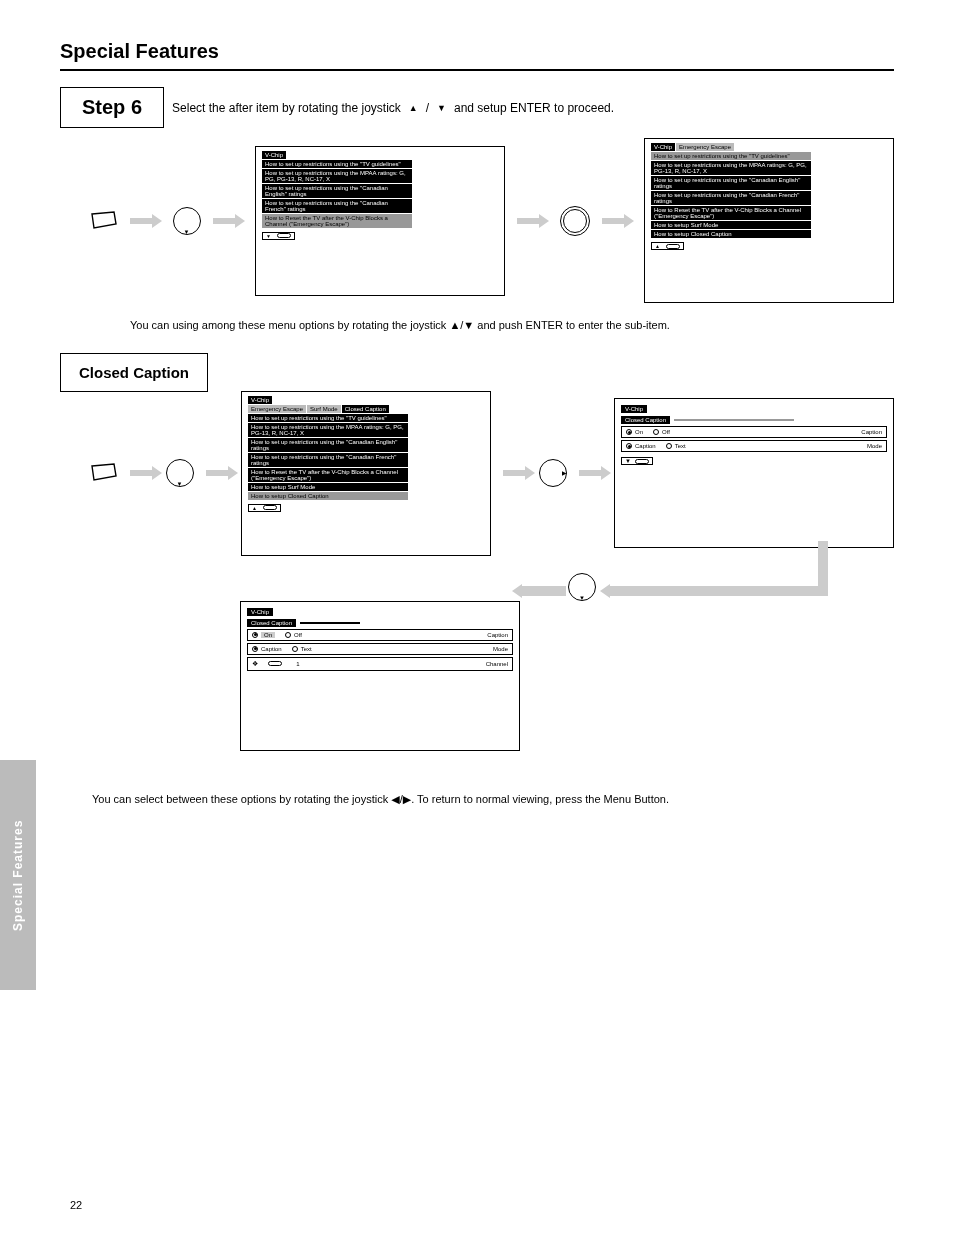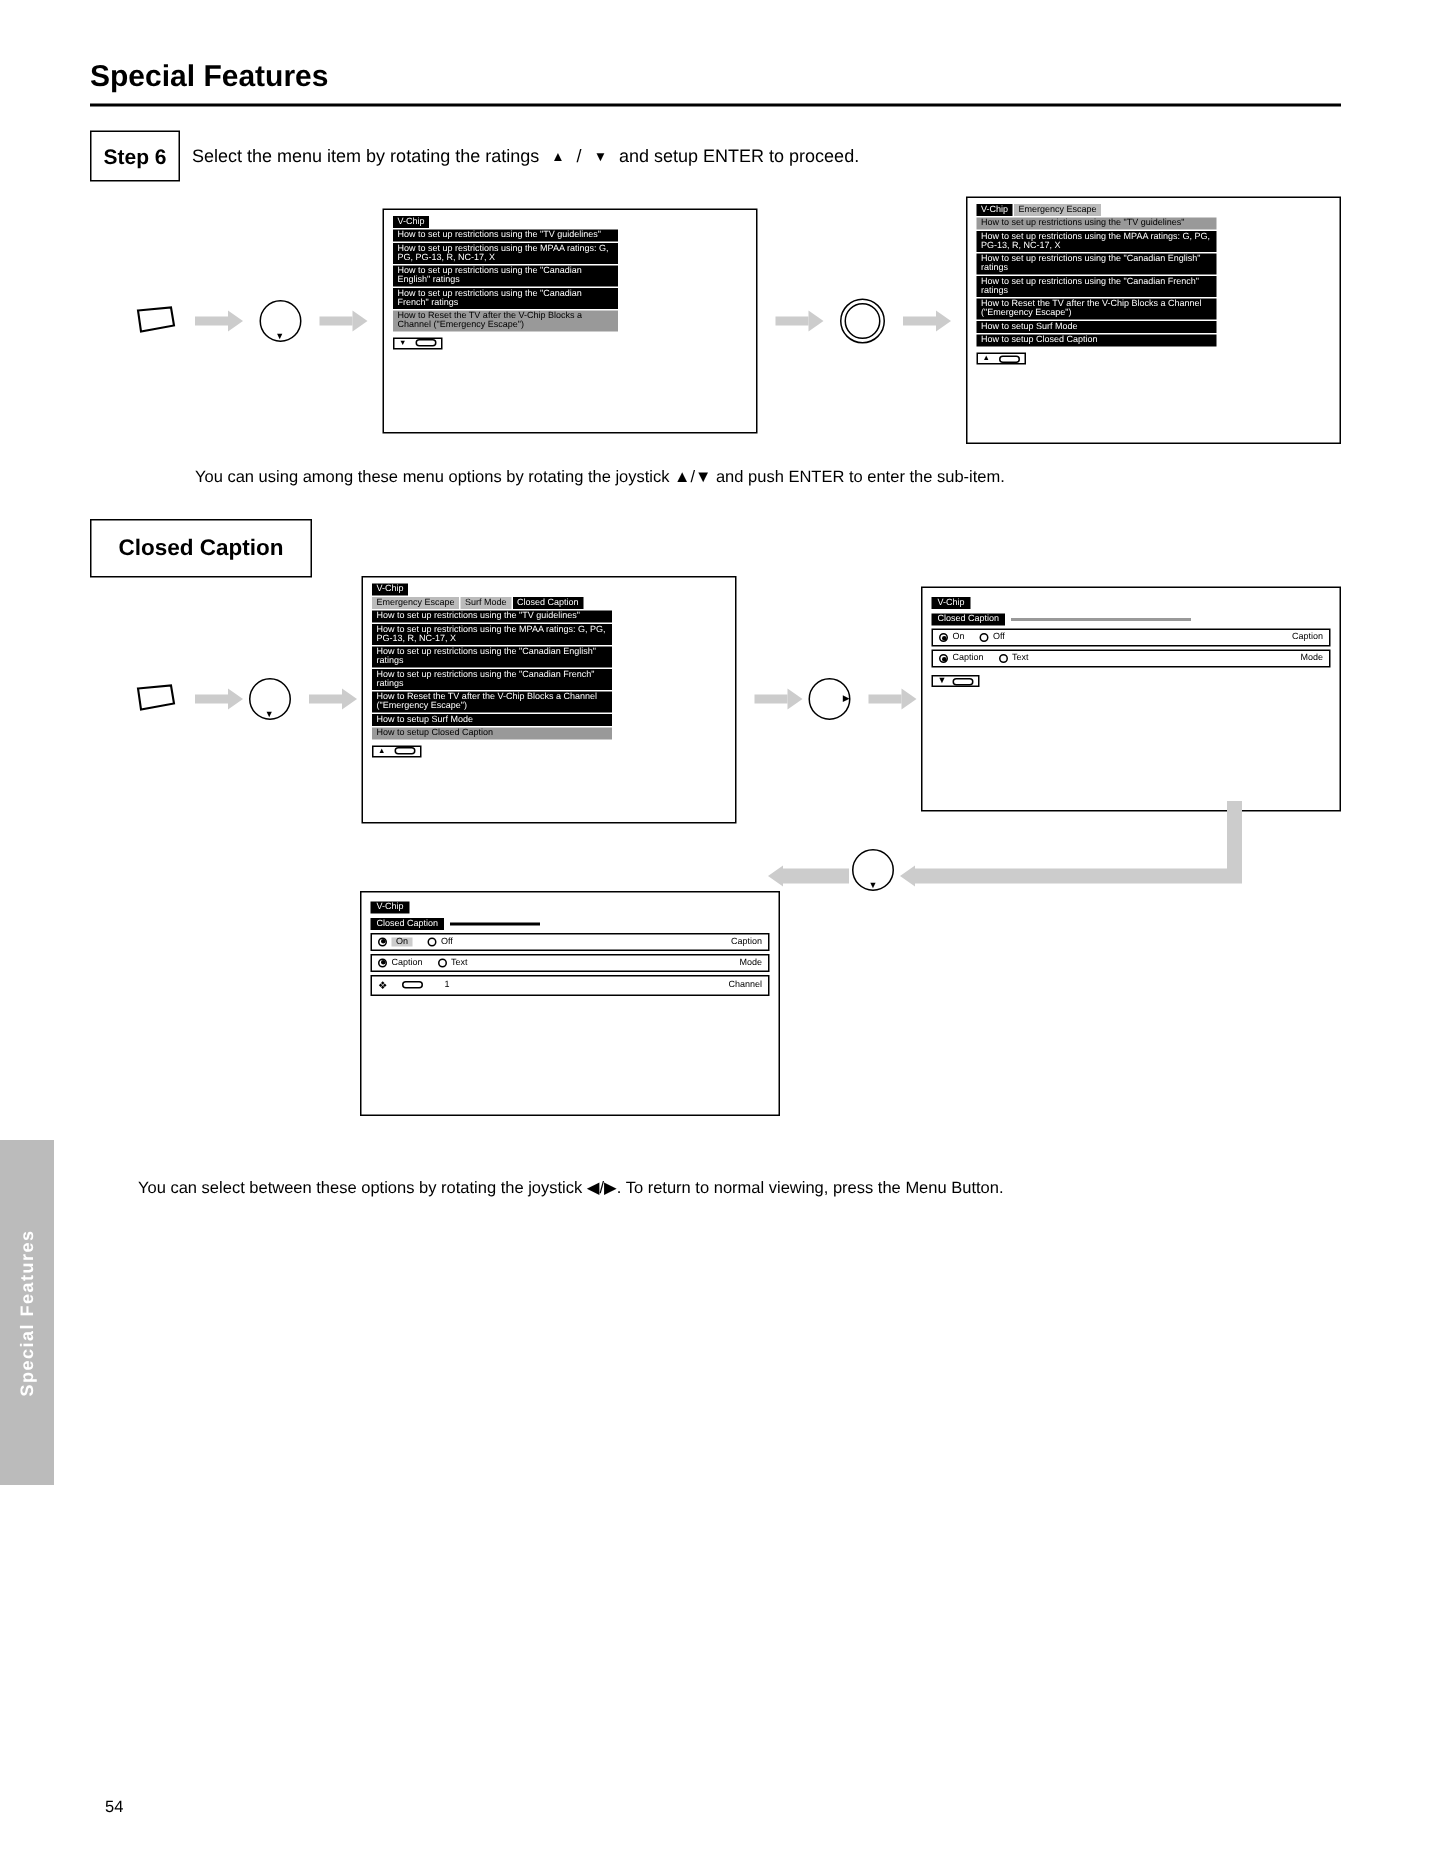--- a/index.html
+++ b/index.html
@@ -24,23 +24,23 @@
   }
   .step-row {
     display: flex;
     align-items: center;
     gap: 8px;
     margin: 16px 0 6px 0;
     font-size: 12px;
   }
   .step-box {
     border: 1px solid #000;
-    padding: 8px 8px;
+    padding: 8px 21px;
     font-weight: bold;
-    font-size: 14px;
+    font-size: 20px;
   }
   .flow-row {
     display: flex;
     align-items: center;
     gap: 12px;
     margin: 10px 0 8px 30px;
   }
   .menu-btn svg { display: block; }
   .arrow-r {
     width: 32px; height: 14px; position: relative;
@@ -172,21 +172,21 @@
 <body>
 
 <div class="sidebar-tab">Special Features</div>
 
 <div class="page">
   <div class="section-title">Special Features</div>
   <div class="rule"></div>
 
   <div class="step-row">
     <span class="step-box">Step 6</span>
-    <span>Select the menu item by rotating the ratings</span>
+    <span>Select the after item by rotating the joystick</span>
     <span class="tri-inline">▲</span>
     <span>/</span>
     <span class="tri-inline">▼</span>
     <span>and setup ENTER to proceed.</span>
   </div>
 
   <div class="flow-row">
     <span class="menu-btn">
       <svg width="28" height="22">
           <path d="M2 4 L24 2 L26 14 L4 18 Z" fill="none" stroke="#000" stroke-width="1.4"></path>
@@ -418,13 +418,13 @@
         </div>
       </div>
     </div>
   </div>
 
   <div class="body-text" style="margin-top:0;margin-left:32px;">
     <span>You can select between these options by rotating the joystick ◀/▶. To return to normal viewing, press the Menu Button.</span>
   </div>
 </div>
 
-<div class="page-num">54</div>
+<div class="page-num">22</div>
 
 </body></html>

